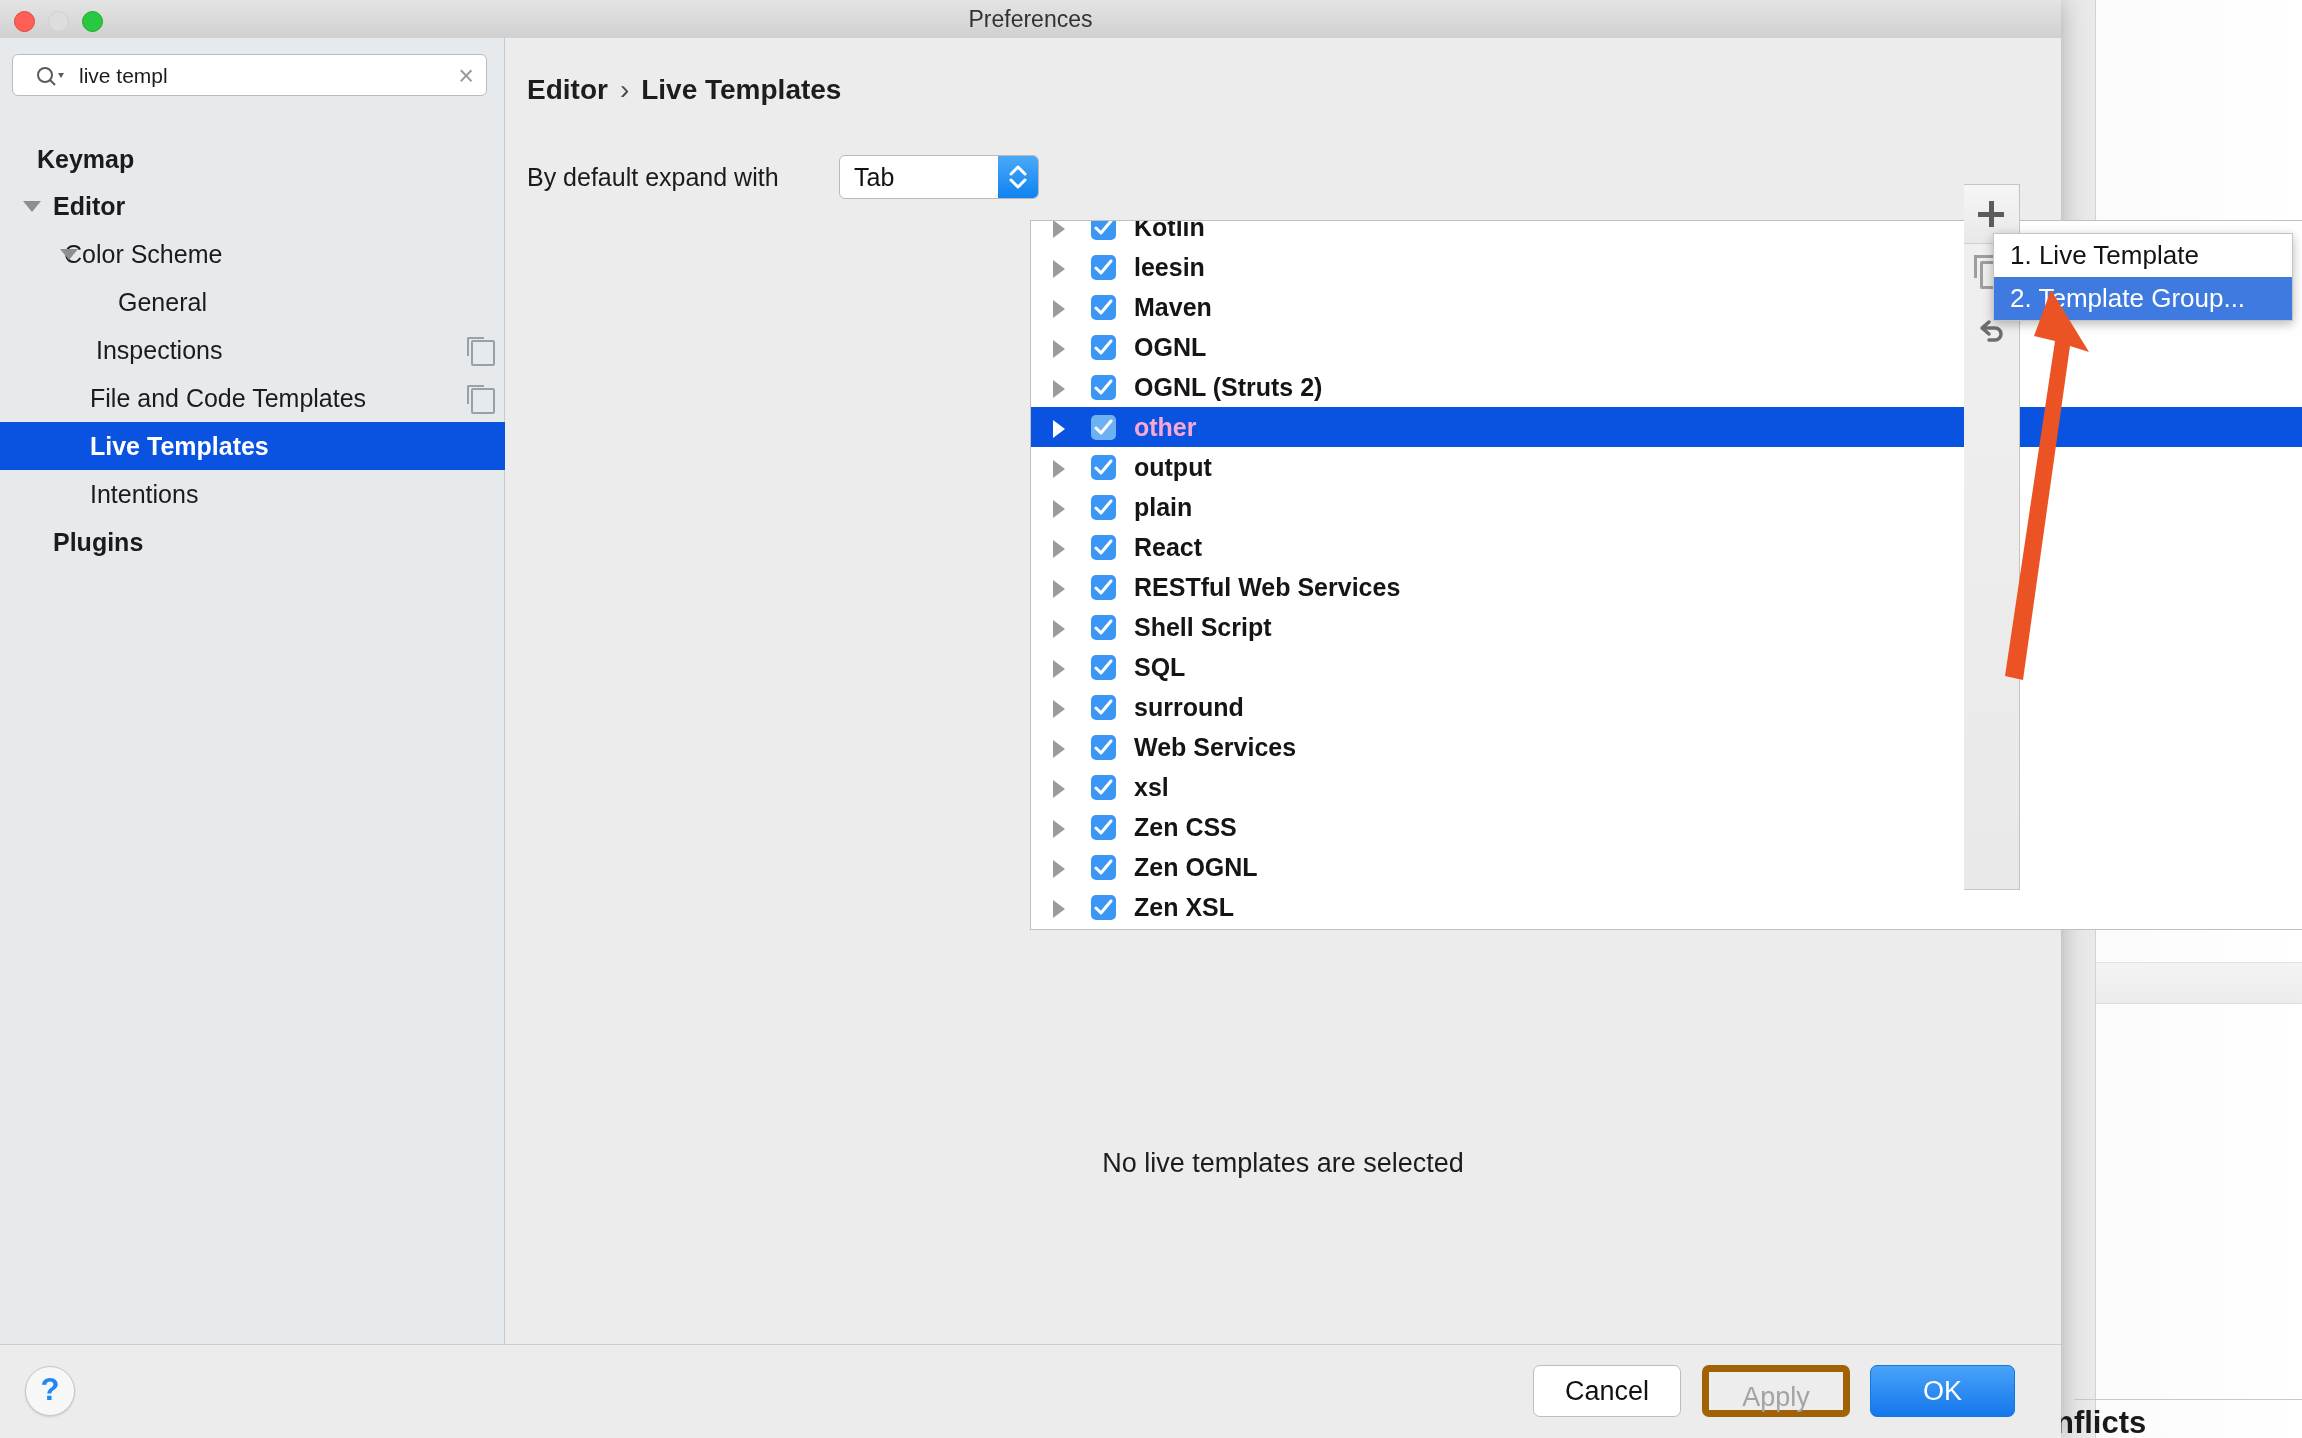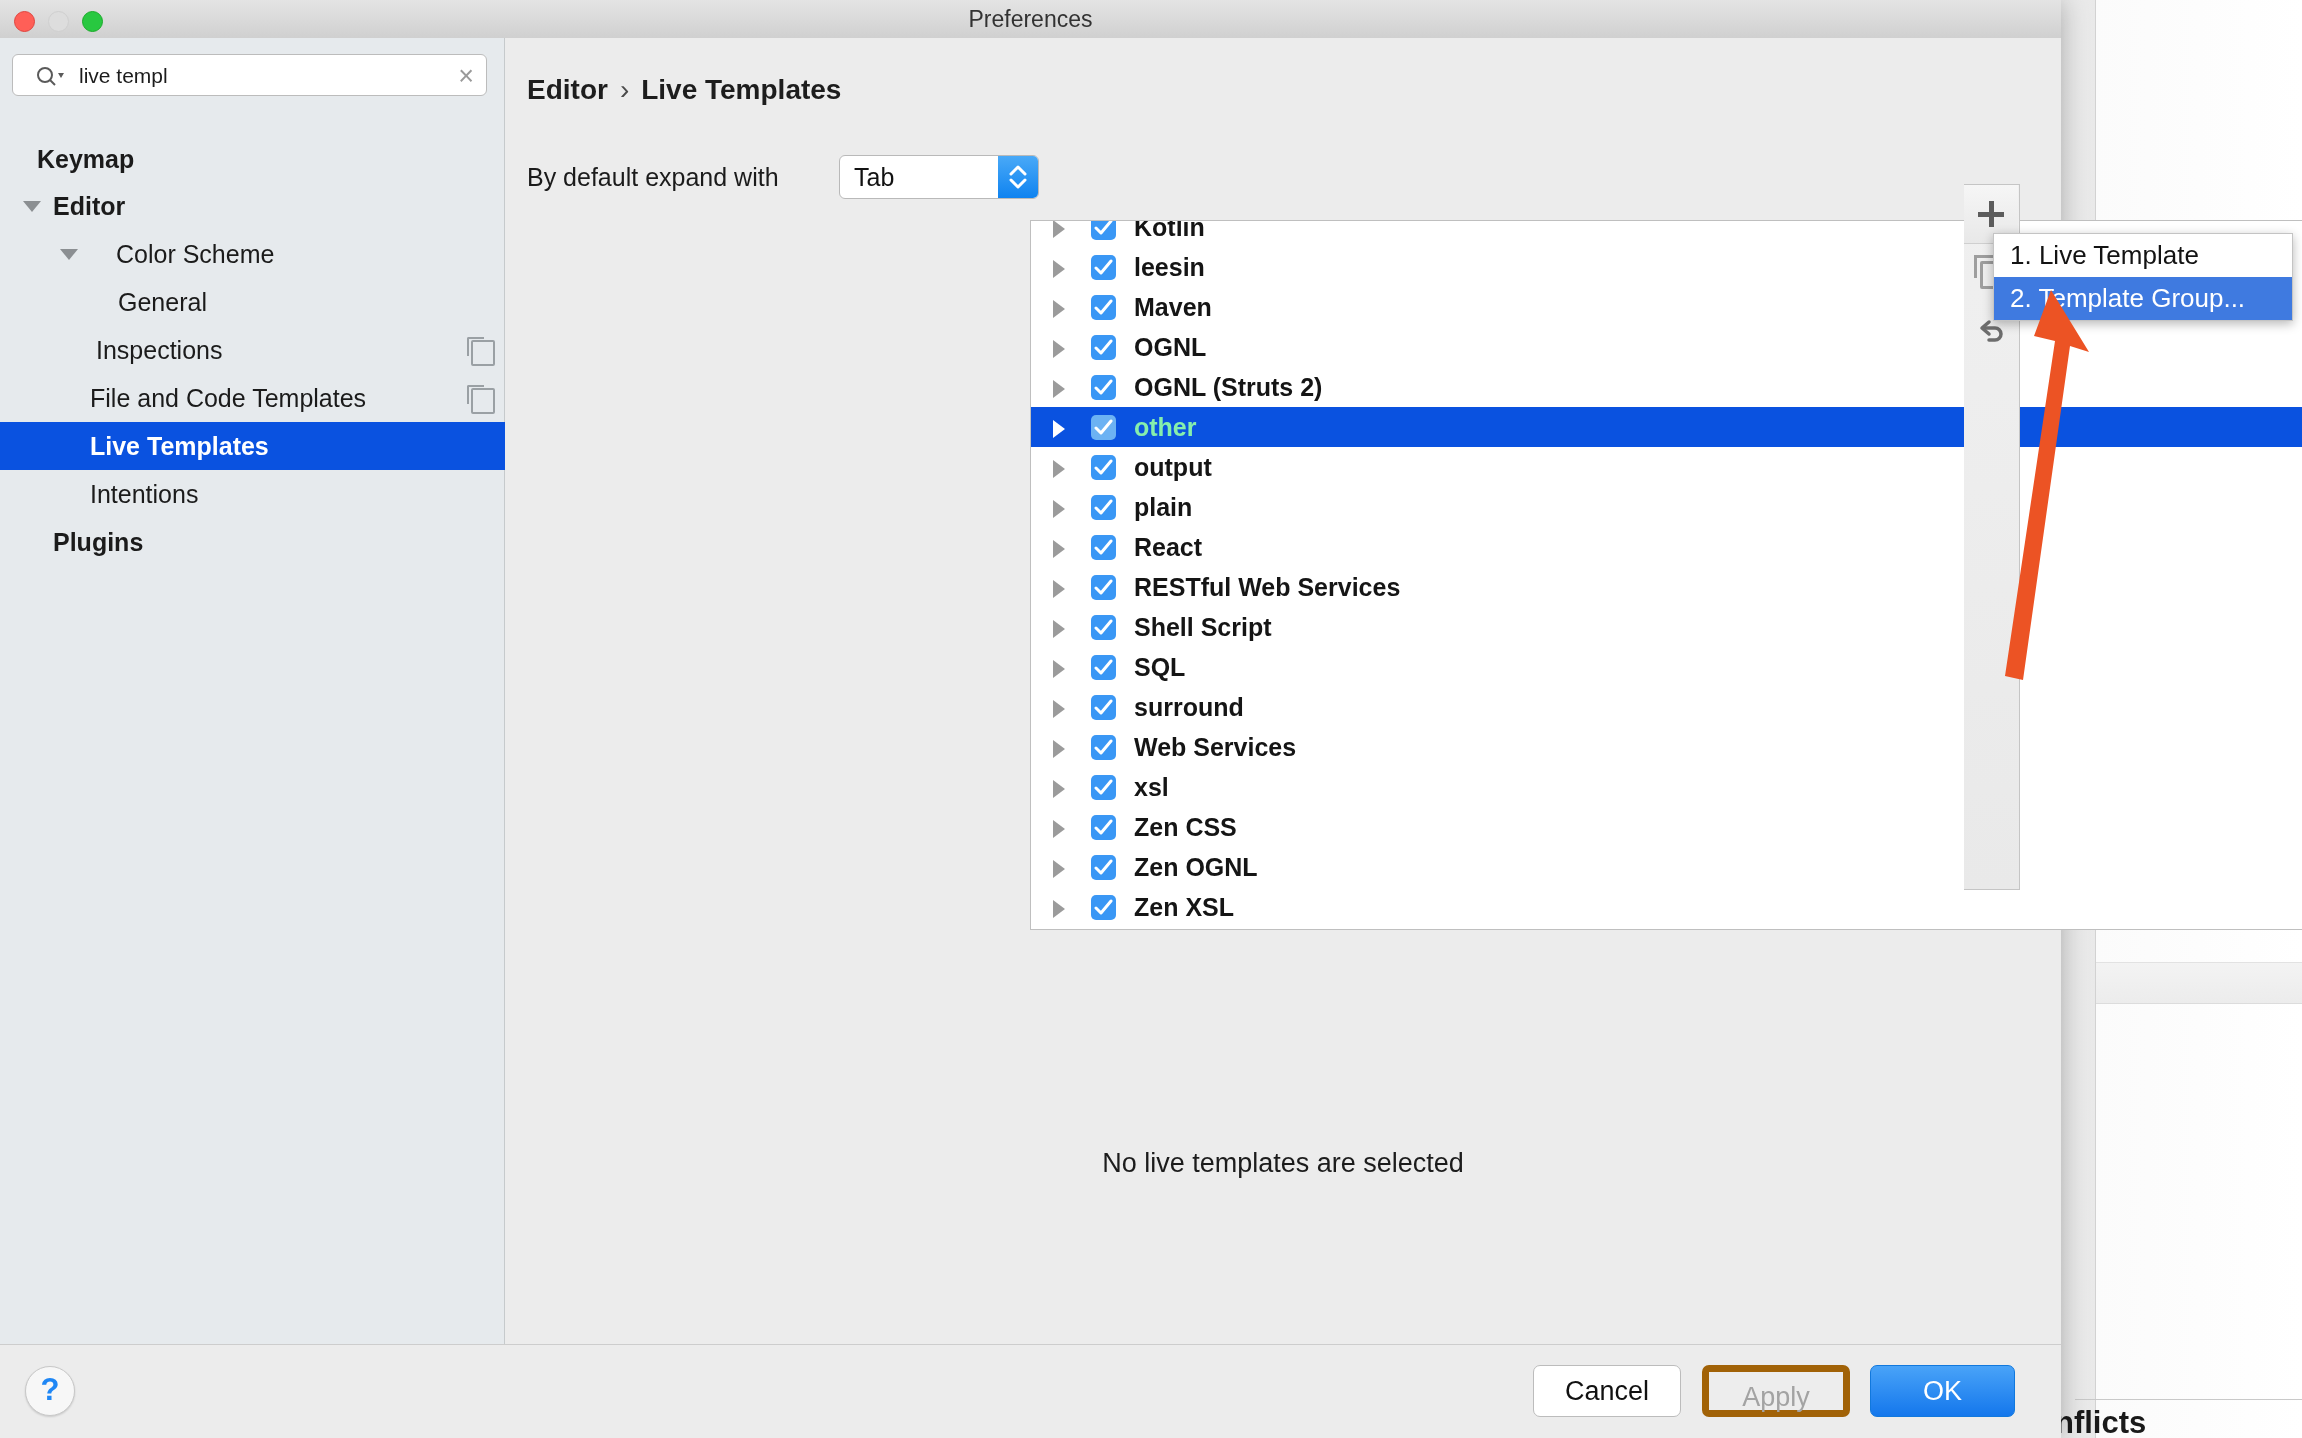--- a/index.html
+++ b/index.html
@@ -77,21 +77,21 @@
   .row{position:relative;height:40px;width:1439px;}
   .row .tri{position:absolute;left:22px;top:13px;width:0;height:0;
      border-top:9px solid transparent;border-bottom:9px solid transparent;border-left:12px solid #9b9b9b;}
   .row.selected .tri{border-left-color:#ffffff;}
   .row .chk{position:absolute;left:60px;top:8px;width:25px;height:25px;border-radius:5px;background:#3a97f5;}
   .row.selected .chk{background:#6cb2f3;}
   .row .chk svg{position:absolute;left:3px;top:4px;}
   .row .lbl{position:absolute;left:103px;top:0;height:40px;line-height:40px;
      font-size:25px;font-weight:bold;color:#151515;white-space:nowrap;}
   .row.selected{background:#0a52e0;}
-  .row.selected .lbl{color:#86efac;}
+  .row.selected .lbl{color:#f9a8d4;}
 
   
   #list-toolbar{position:absolute;left:1964px;top:184px;width:56px;height:706px;
      background:linear-gradient(to bottom,#f0f0f0,#e9e9e9);border:1px solid #c5c5c5;
      border-left:none;box-sizing:border-box;}
   .tb-btn{position:absolute;left:0;width:54px;height:58px;}
   #tb-add{top:0;background:linear-gradient(to bottom,#f6f6f6,#e8e8e8);border-bottom:1px solid #cfcfcf;}
   #tb-add .plus-h{position:absolute;left:14px;top:27px;width:26px;height:5px;background:#5c5c5c;}
   #tb-add .plus-v{position:absolute;left:25px;top:16px;width:5px;height:26px;background:#5c5c5c;}
   #tb-copy{top:58px;}
@@ -168,21 +168,21 @@
 
     <div class="nav-item bold" style="top:97px;padding-left:37px;">
       <span>Keymap</span>
     </div>
 
     <div class="nav-item bold" style="top:144px;padding-left:53px;">
       <span class="nav-disc" style="left:23px;top:19px;"></span>
       <span>Editor</span>
     </div>
 
-    <div class="nav-item" style="top:192px;padding-left:116px;">
+    <div class="nav-item" style="top:192px;padding-left:64px;">
       <span class="nav-disc" style="left:60px;top:19px;"></span>
       <span>Color Scheme</span>
     </div>
 
     <div class="nav-item" style="top:240px;padding-left:118px;">
       <span>General</span>
     </div>
 
     <div class="nav-item" style="top:288px;padding-left:96px;">
       <span>Inspections</span>

